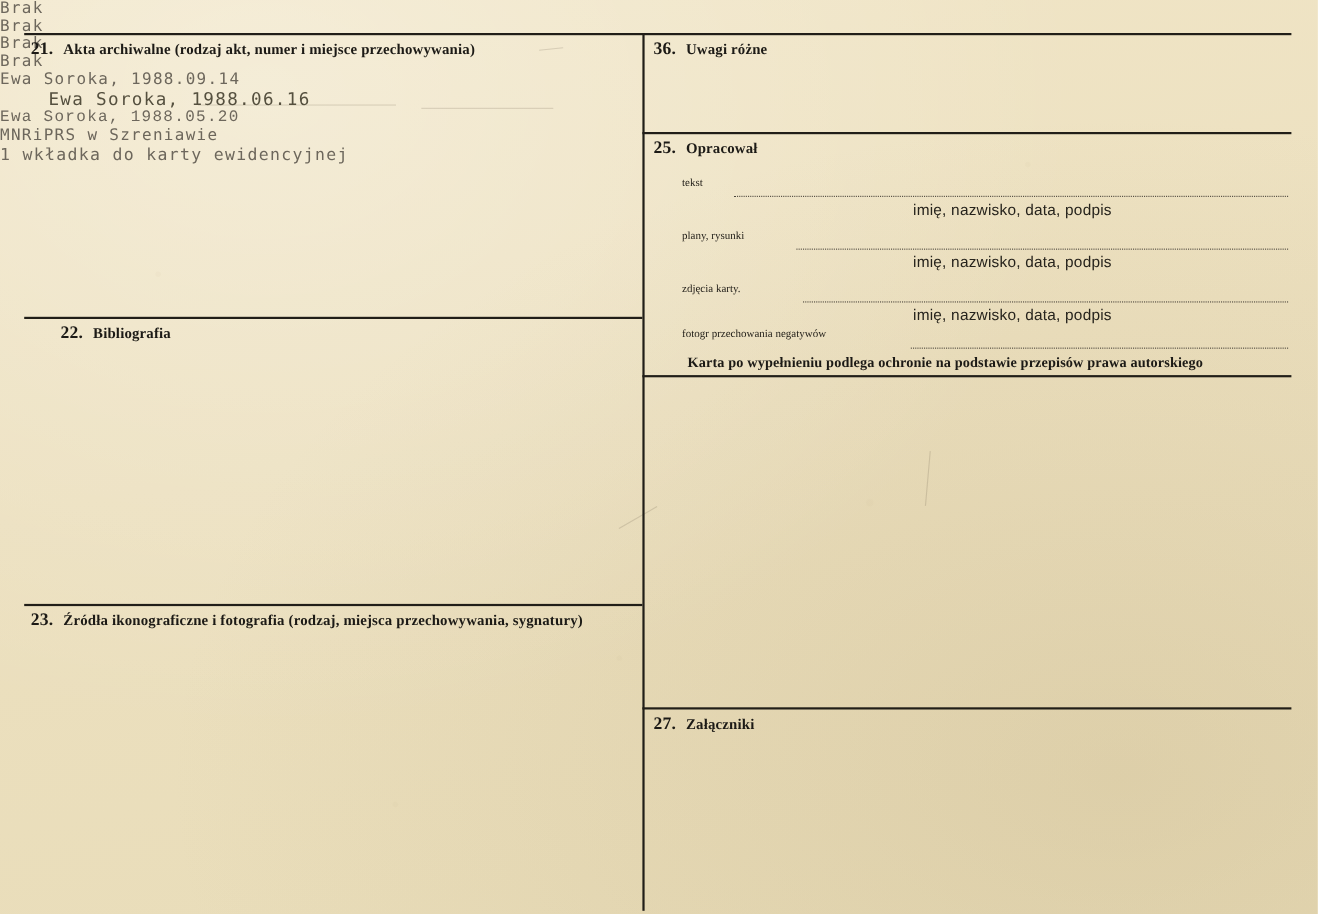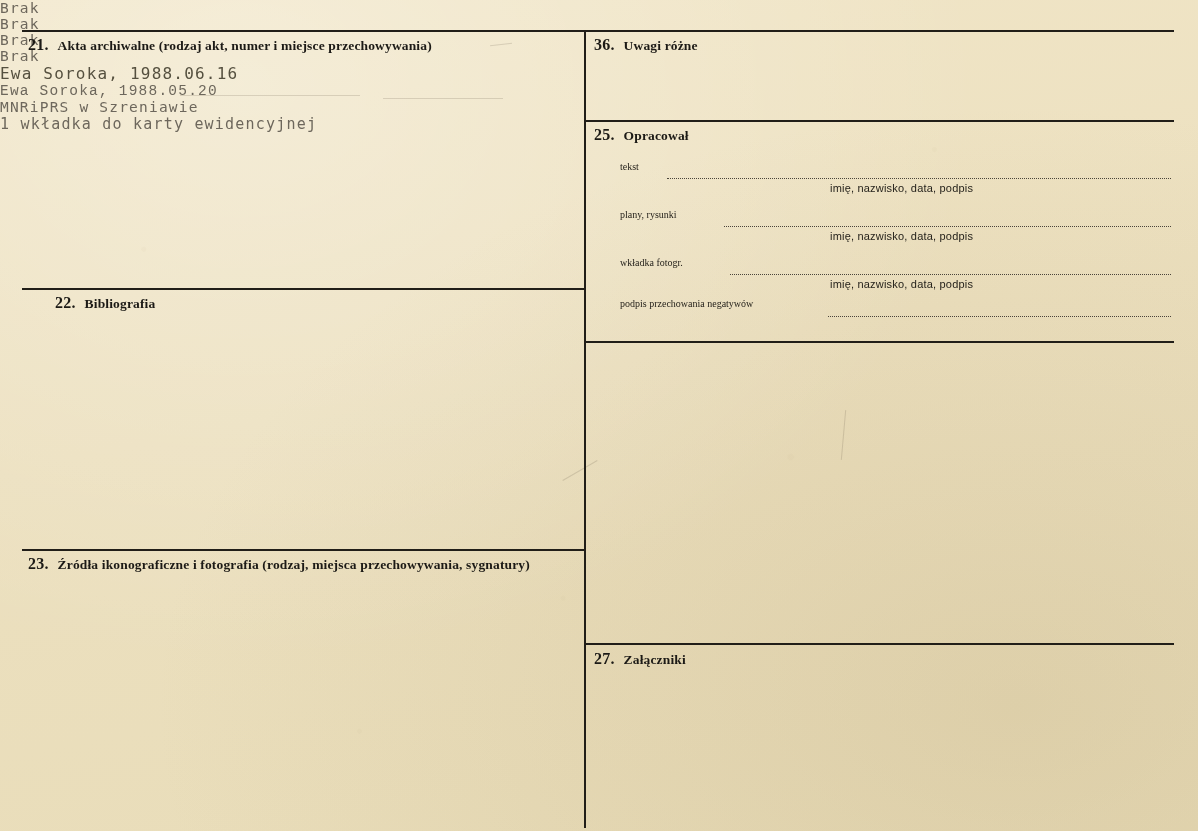--- a/index.html
+++ b/index.html
@@ -67,27 +67,27 @@
   .section-head .field-no { margin-right: 9px; }
 
   
   .typed {
     font-family: "DejaVu Sans Mono", monospace;
     font-size: 14.5px;
     color: #6d675c;
     letter-spacing: 1.2px;
     white-space: nowrap;
   }
-  .typed.dark { color: #55503f; }
+  .typed.dark { color: #55503f; margin-left: 44px; }
 
   
   .caption {
     position: absolute;
     font-family: "Liberation Sans", sans-serif;
-    font-size: 11px;
+    font-size: 14px;
     color: #26231c;
     letter-spacing: .2px;
     white-space: nowrap;
   }
 
   .label-left {
     position: absolute;
     font-size: 10px;
     color: #201d17;
     white-space: nowrap;
@@ -156,36 +156,38 @@
     <span class="field-no">36.</span><span class="field-title">Uwagi różne</span>
   </div>
   <div class="typed" style="left:620px;top:76px;">Brak</div>
 
   <div class="section-head" style="left:594px;top:126px;">
     <span class="field-no">25.</span><span class="field-title">Opracował</span>
   </div>
 
   <div class="label-left" style="left:620px;top:161px;">tekst</div>
   <div class="dotline" style="left:667px;top:178px;width:504px;"></div>
+  <div class="typed" style="left:673px;top:158px;">Ewa Soroka, 1988.09.14</div>
   <div class="caption" style="left:830px;top:182px;">imię, nazwisko, data, podpis</div>
 
   <div class="label-left" style="left:620px;top:209px;">plany, rysunki</div>
   <div class="dotline" style="left:724px;top:226px;width:447px;"></div>
   <div class="typed dark" style="left:741px;top:195px;font-size:16px;">Ewa Soroka, 1988.06.16</div>
   <div class="caption" style="left:830px;top:230px;">imię, nazwisko, data, podpis</div>
 
-  <div class="label-left" style="left:620px;top:257px;">wkładka fotogr.</div>
+  <div class="label-left" style="left:620px;top:257px;">zdjęcia karty.</div>
   <div class="dotline" style="left:730px;top:274px;width:441px;"></div>
   <div class="typed" style="left:745px;top:252px;font-family:Liberation Mono, monospace;">Ewa Soroka, 1988.05.20</div>
   <div class="caption" style="left:830px;top:278px;">imię, nazwisko, data, podpis</div>
 
-  <div class="label-left" style="left:620px;top:298px;">podpis przechowania negatywów</div>
+  <div class="label-left" style="left:620px;top:298px;">fotogr przechowania negatywów</div>
   <div class="dotline" style="left:828px;top:316px;width:343px;"></div>
   <div class="typed" style="left:843px;top:297px;">MNRiPRS w Szreniawie</div>
 
+  <div class="note-bold" style="left:625px;top:322px;">Karta po wypełnieniu podlega ochronie na podstawie przepisów prawa autorskiego</div>
 
   <div class="typed" style="left:620px;top:380px;"></div>
 
   <div class="section-head" style="left:594px;top:650px;">
     <span class="field-no">27.</span><span class="field-title">Załączniki</span>
   </div>
   <div class="typed" style="left:617px;top:675px;font-size:15px;">1 wkładka do karty ewidencyjnej</div>
 
 </div>
 

